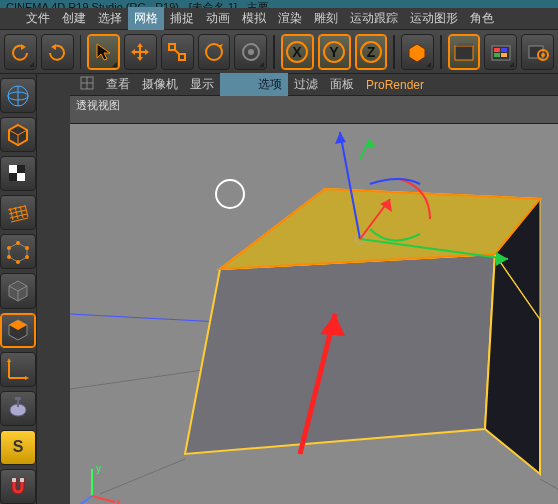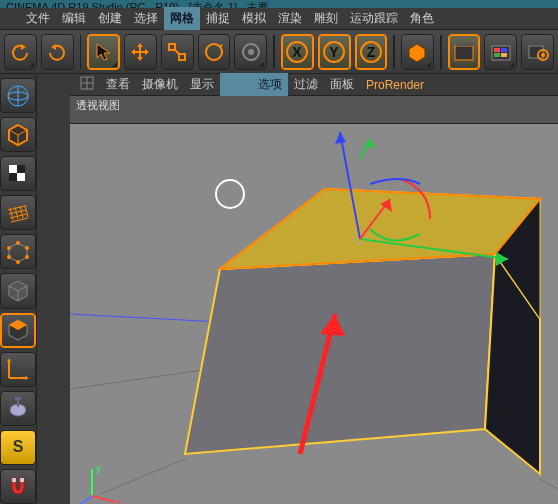--- a/index.html
+++ b/index.html
@@ -28,21 +28,21 @@
     align-items: center;
     padding: 0 20px;
     border-bottom: 1px solid #222;
   }
   .menu-item {
     padding: 3px 6px;
     cursor: pointer;
     font-size: 12px;
     color: #d0d0d0;
   }
-  .menu-item.highlight { background: #5a8aa0; color: #0f172a; font-weight: bold; }
+  .menu-item.highlight { background: #5a8aa0; color: #ffffff; }
   .toolbar {
     background: linear-gradient(#4a4a4a,#3a3a3a);
     height: 44px;
     display: flex;
     align-items: center;
     padding: 2px 4px;
     gap: 4px;
     border-bottom: 1px solid #222;
   }
   .tool-btn {
@@ -119,29 +119,30 @@
 </style>
 </head>
 <body>
 
 <div class="title-bar">
   <span>CINEMA 4D R19 Studio (RC - R19) - [未命名 1] - 主要</span>
 </div>
 
 <div class="menu-bar">
   <span class="menu-item">文件</span>
-  <span class="menu-item">编辑</span>
   <span class="menu-item">创建</span>
   <span class="menu-item">选择</span>
   <span class="menu-item highlight">网格</span>
   <span class="menu-item">捕捉</span>
+  <span class="menu-item">动画</span>
   <span class="menu-item">模拟</span>
   <span class="menu-item">渲染</span>
   <span class="menu-item">雕刻</span>
   <span class="menu-item">运动跟踪</span>
+  <span class="menu-item">运动图形</span>
   <span class="menu-item">角色</span>
 </div>
 
 <div class="toolbar">
   <div class="tool-btn">
     <svg width="22" height="22">
         <path d="M15 6 A7 7 0 1 0 18 12" fill="none" stroke="#ff8800" stroke-width="2"></path>
         <path d="M12 3 L17 6 L12 9 Z" fill="#ff8800"></path>
       </svg>
     <span class="tri"></span>

